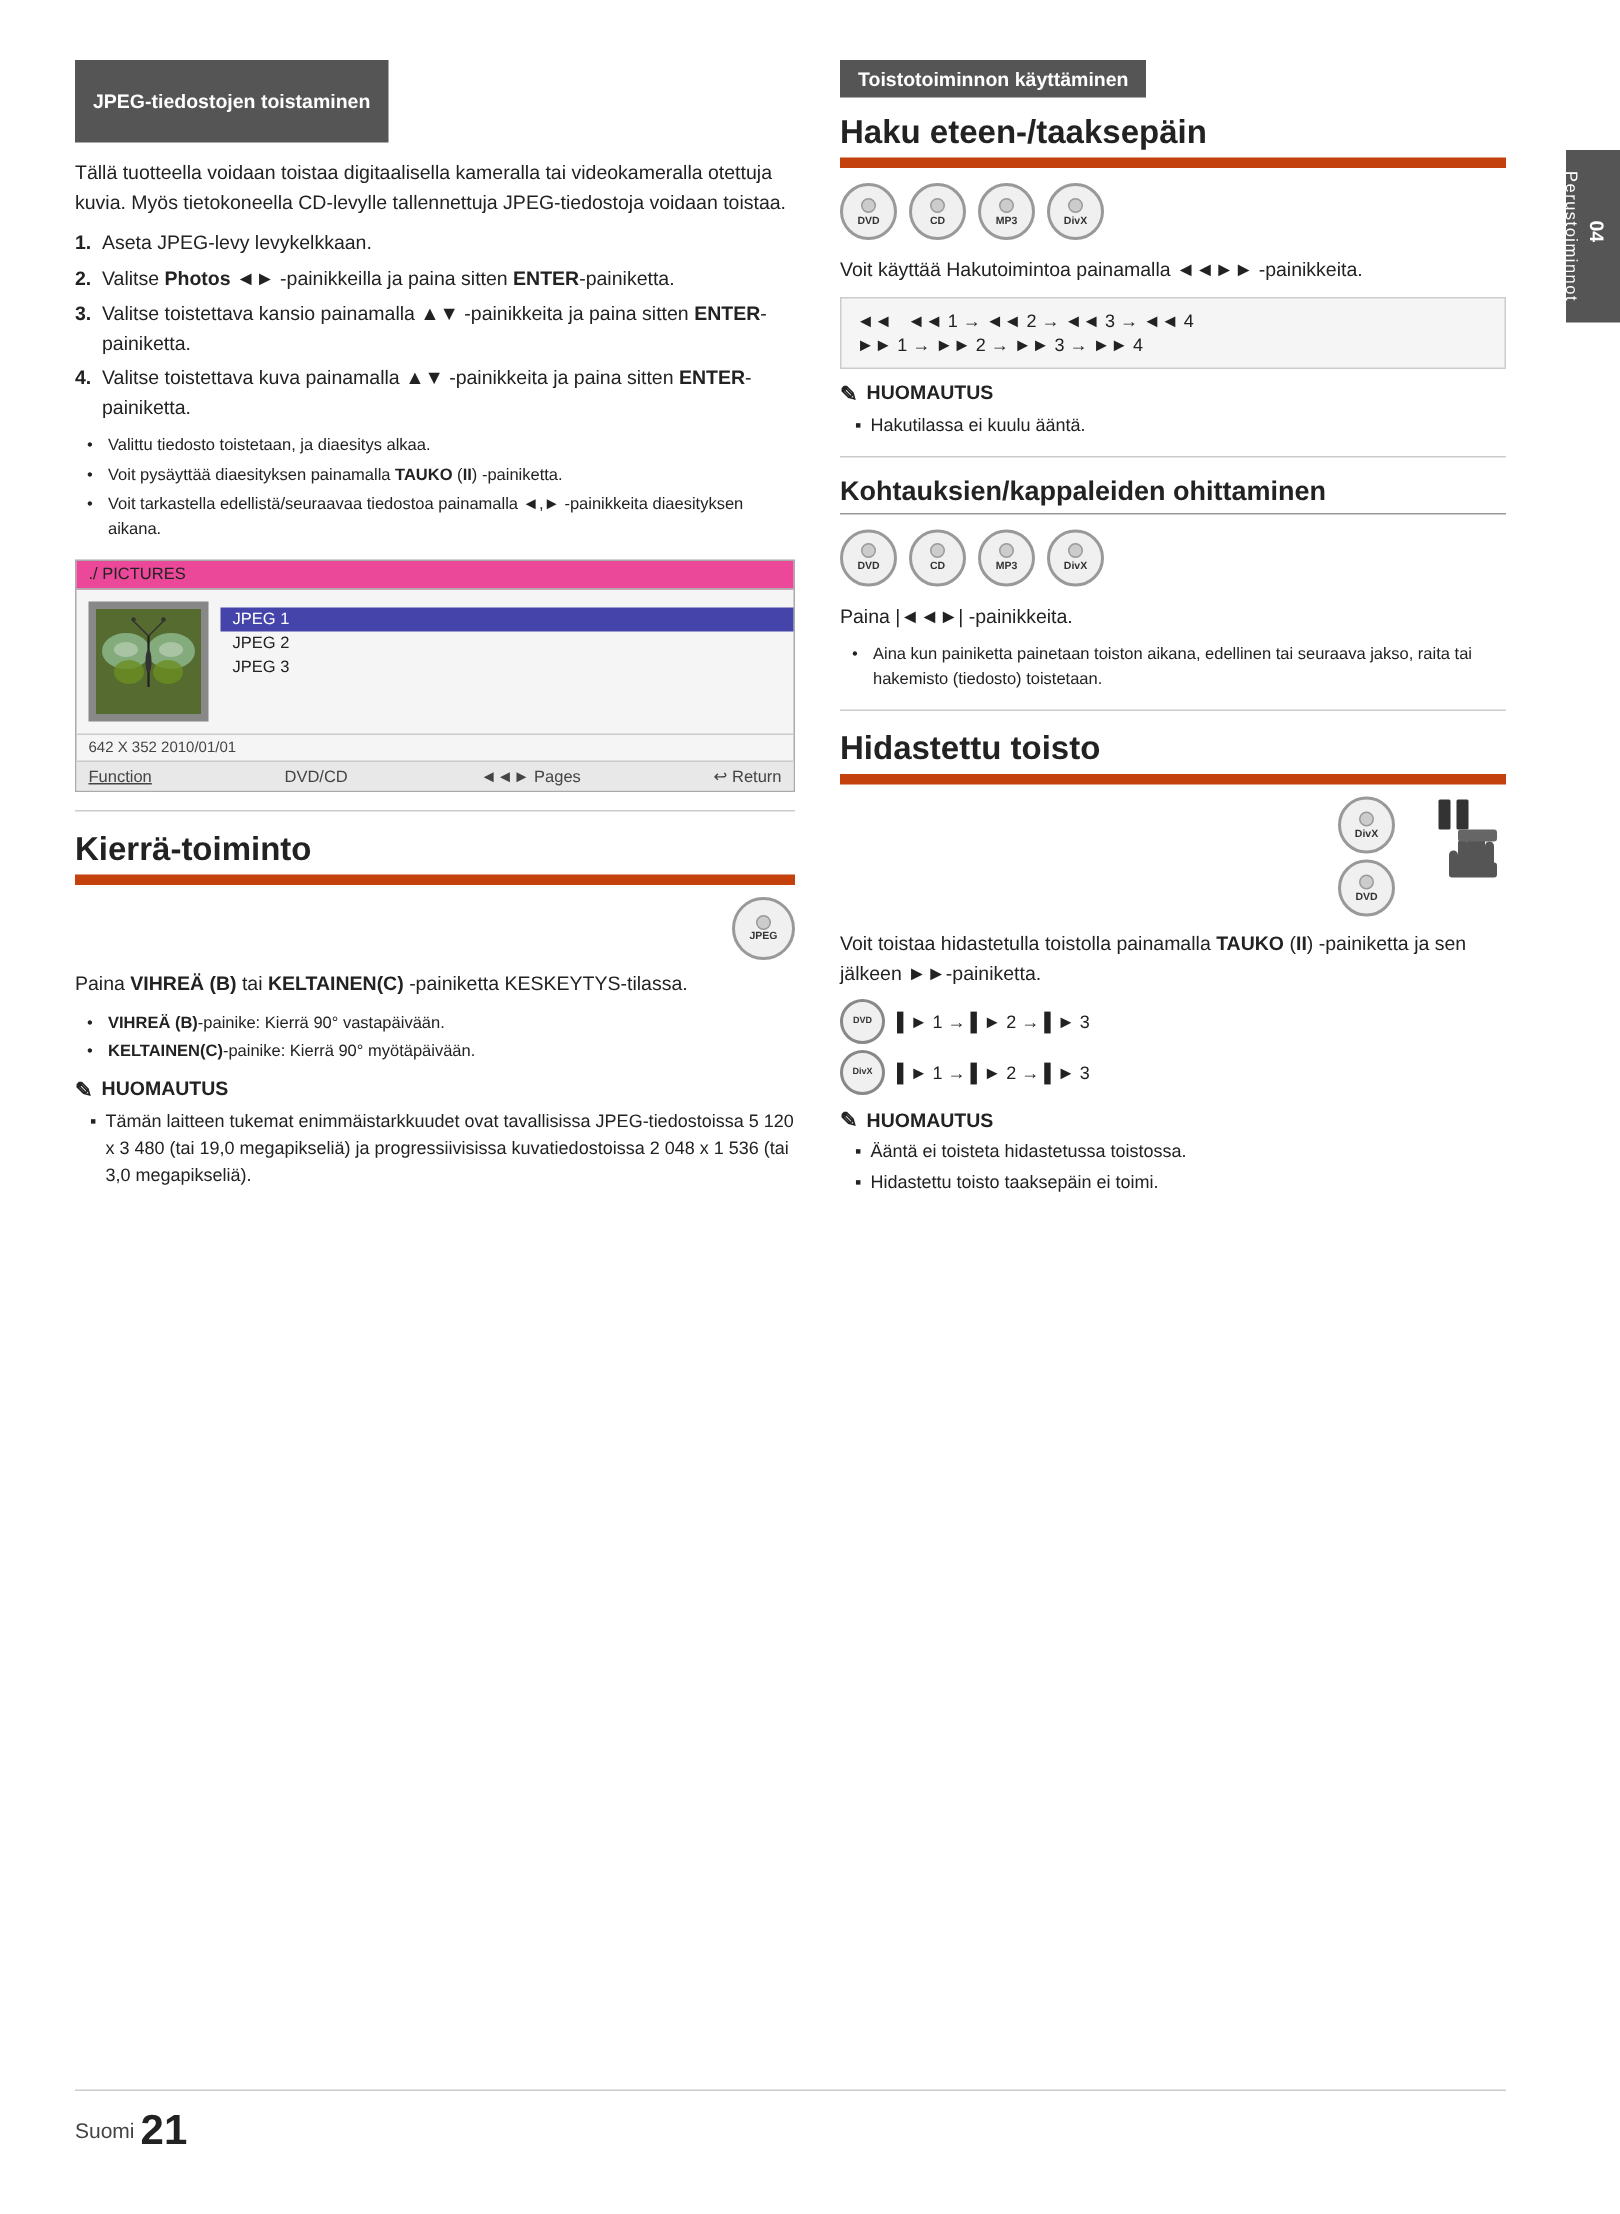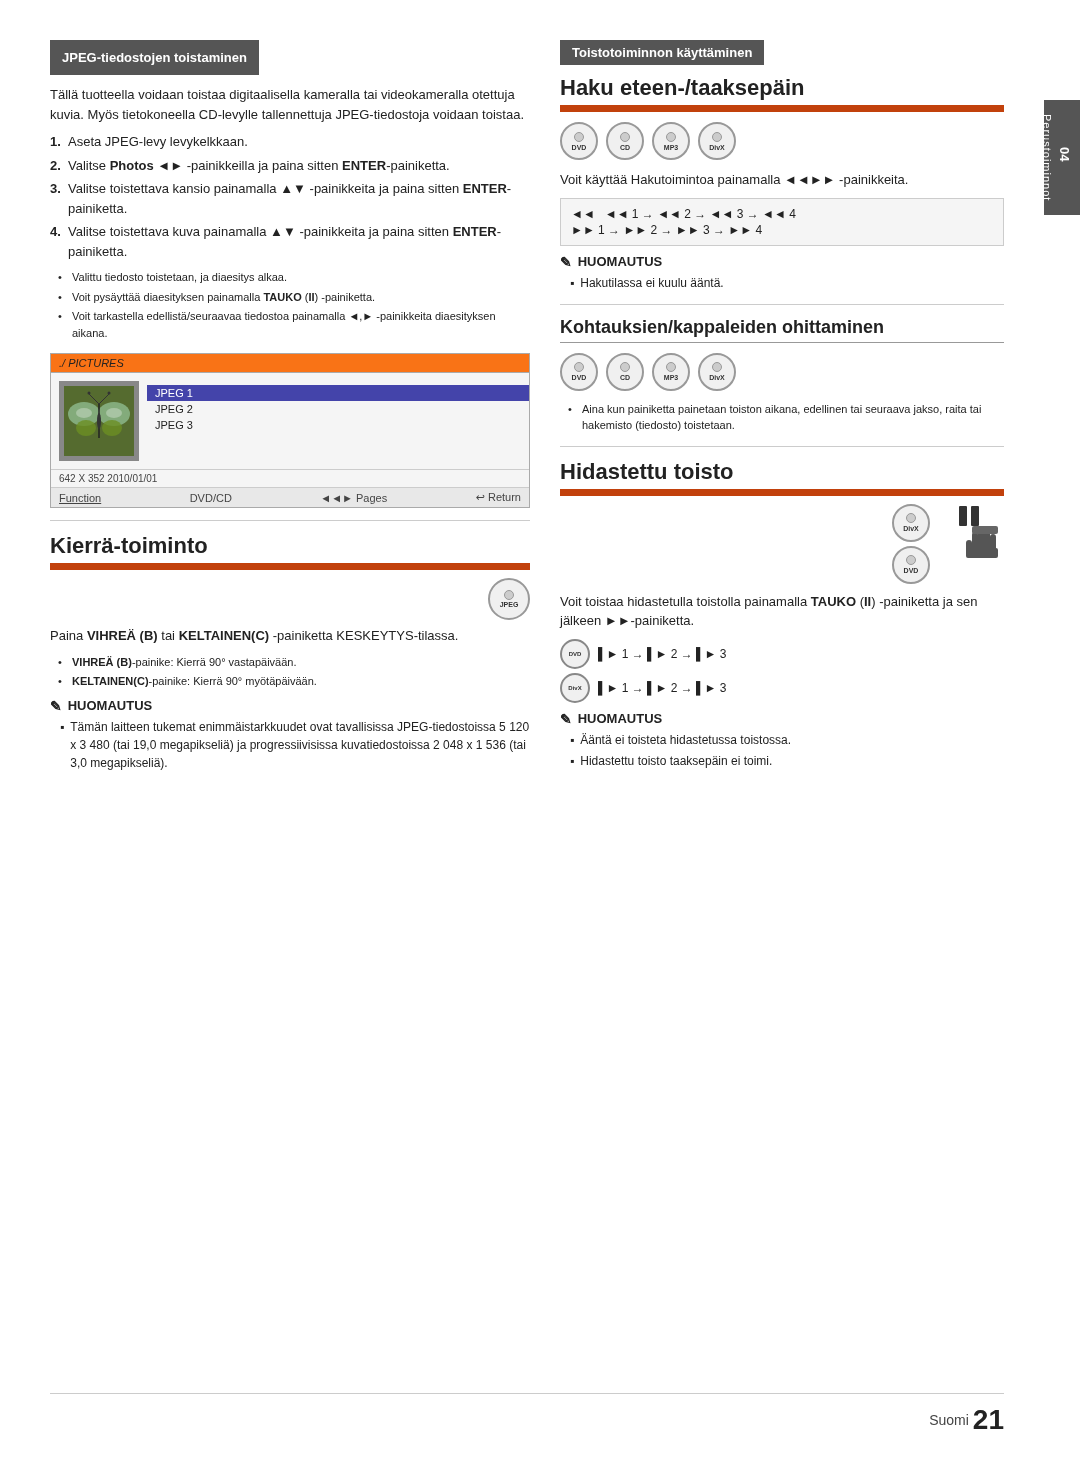--- a/index.html
+++ b/index.html
@@ -69,21 +69,21 @@
     }
 
     .right-col {
       flex: 1;
     }
 
     
     .section-header-box {
       background: #555;
       color: #fff;
-      padding: 10px 12px;
+      padding: 20px 12px;
       font-size: 13px;
       font-weight: bold;
       margin-bottom: 10px;
       display: inline-block;
     }
 
     .section-header-right {
       background: #555;
       color: #fff;
       padding: 5px 12px;
@@ -154,25 +154,24 @@
     }
 
     
     .file-browser {
       border: 1px solid #aaa;
       margin: 12px 0;
       background: #f5f5f5;
       font-size: 11px;
     }
     .file-browser-path {
-      background: #f97316;
+      background: #ec4899;
       padding: 3px 8px;
       font-size: 11px;
       border-bottom: 1px solid #aaa;
-      font-style: italic;
     }
     .file-browser-body {
       display: flex;
       gap: 0;
     }
     .file-browser-preview {
       width: 80px;
       height: 80px;
       background: #888;
       margin: 8px;
@@ -364,21 +363,20 @@
       font-weight: bold;
       color: #333;
     }
 
     
     strong { font-weight: bold; }
 
     
     .page-number-row {
       display: flex;
-      justify-content: flex-end;
       align-items: center;
       margin-top: 20px;
       padding-top: 10px;
       border-top: 1px solid #ccc;
     }
     .page-number-text {
       font-size: 14px;
       color: #444;
     }
     .page-number-num {
@@ -590,20 +588,23 @@
           <div class="disc-icon">
             <div class="disc-inner"></div>
             <span class="disc-label">MP3</span>
           </div>
           <div class="disc-icon">
             <div class="disc-inner"></div>
             <span class="disc-label">DivX</span>
           </div>
         </div>
 
+        <p class="body-text">
+          Paina |◄◄►| -painikkeita.
+        </p>
 
         <ul class="bullet-list-dot">
           <li>Aina kun painiketta painetaan toiston aikana, edellinen tai seuraava jakso, raita tai hakemisto (tiedosto) toistetaan.</li>
         </ul>
 
         <hr class="horizontal-rule">
 
         
         <h2 class="section-title">Hidastettu toisto</h2>
 

